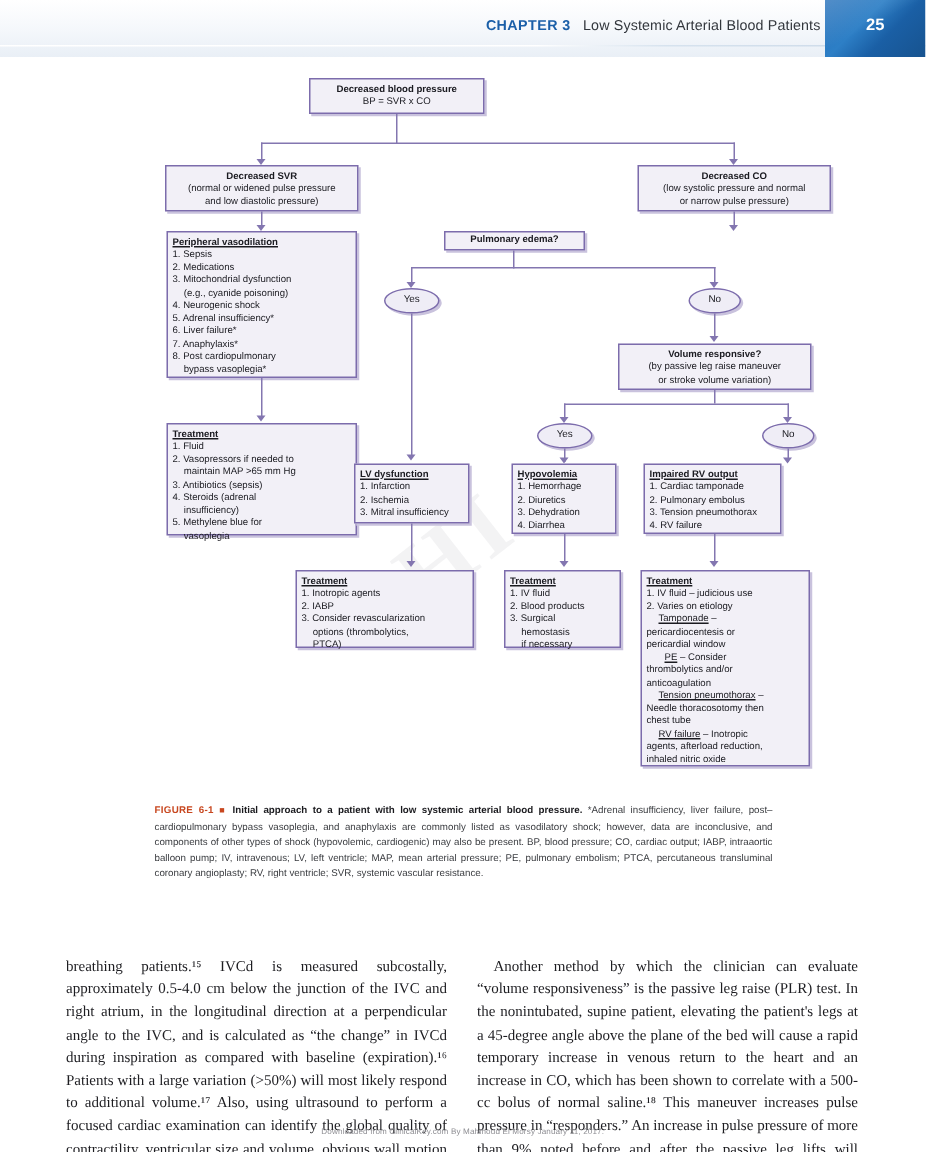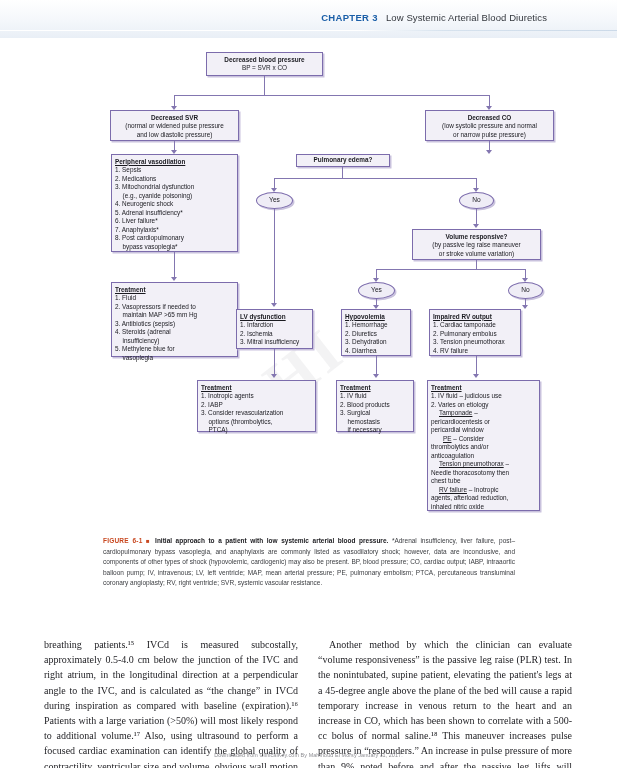--- a/index.html
+++ b/index.html
@@ -178,21 +178,24 @@
 </style>
 </head>
 <body>
 
 <div id="page">
 
   <div class="header-band">
     <div class="header-rule"></div>
     <div class="header-text">
       <span class="header-chapter">CHAPTER 3</span>
-      &nbsp;&nbsp;<span class="header-title-txt">Low Systemic Arterial Blood Diuretics</span>
+      &nbsp;&nbsp;<span class="header-title-txt">Low Systemic Arterial Blood Patients</span>
+    </div>
+    <div class="page-tab">
+      <div class="page-num">25</div>
     </div>
   </div>
 
   <div id="chart">
 
     <div class="wm">PHI</div>
 
     <div class="box" style="left:206px; top:8px; width:117px; height:24px;">
       <span class="hdr">Decreased blood pressure</span>
       <span class="ctr">BP = SVR x CO</span>

